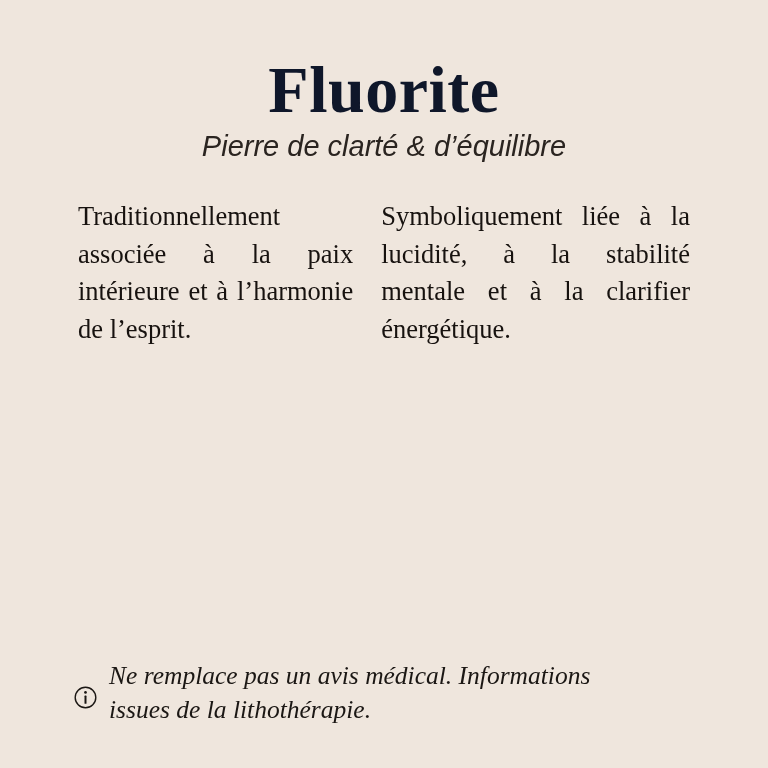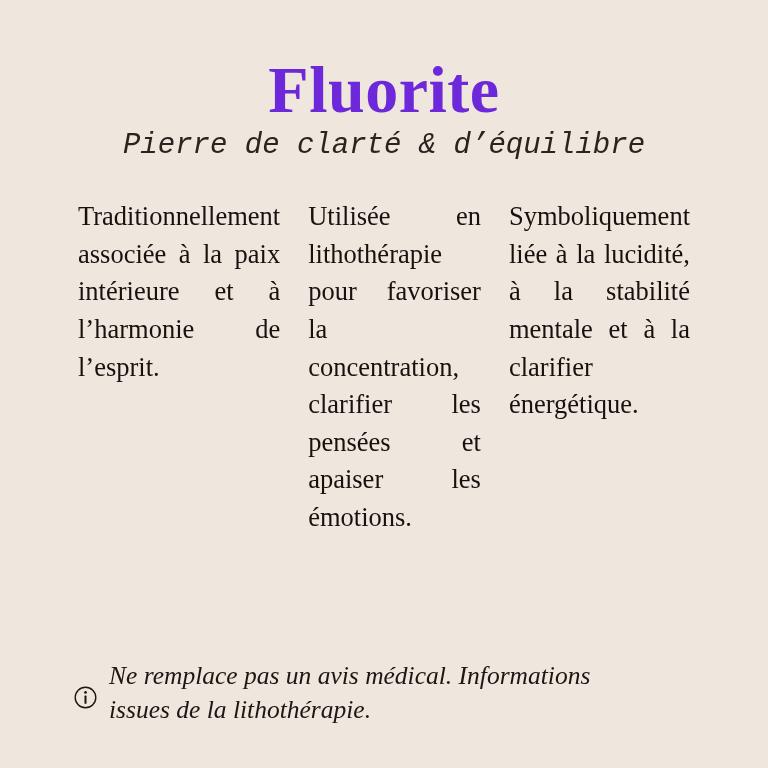--- a/index.html
+++ b/index.html
@@ -26,25 +26,25 @@
   .header {
     text-align: center;
     margin-bottom: 34px;
   }
   .title {
     font-family: "Liberation Serif", serif;
     font-weight: bold;
     font-size: 66px;
     line-height: 1.02;
     letter-spacing: 0.5px;
-    color: #6d28d9;
+    color: #0f172a;
     margin: 0 0 6px 0;
   }
   .subtitle {
-    font-family: Liberation Mono, monospace;
+    font-family: Liberation Sans, sans-serif;
     font-style: italic;
     font-size: 29px;
     line-height: 1.2;
     color: #2a2420;
     margin: 0;
   }
   .body {
     flex: 1 1 auto;
     display: flex;
     flex-direction: row;
@@ -90,21 +90,20 @@
 
 <div class="card">
 
   <div class="header">
     <h1 class="title">Fluorite</h1>
     <p class="subtitle">Pierre de clarté &amp; d’équilibre</p>
   </div>
 
   <div class="body">
     <p class="para">Traditionnellement associée à la paix intérieure et à l’harmonie de l’esprit.</p>
-    <p class="para">Utilisée en lithothérapie pour favoriser la concentration, clarifier les pensées et apaiser les émotions.</p>
     <p class="para">Symboliquement liée à la lucidité, à la stabilité mentale et à la clarifier énergétique.</p>
   </div>
 
   <div class="footer">
     <span class="info-icon">
       <svg width="23" height="23" viewBox="0 0 23 23" xmlns="http://www.w3.org/2000/svg">
         <circle cx="11.5" cy="11.5" r="10.3" fill="none" stroke="#1b1714" stroke-width="1.4"></circle>
         <circle cx="11.5" cy="6.4" r="1.35" fill="#1b1714"></circle>
         <rect x="10.5" y="9.6" width="2" height="8.2" rx="0.6" fill="#1b1714"></rect>
       </svg>

